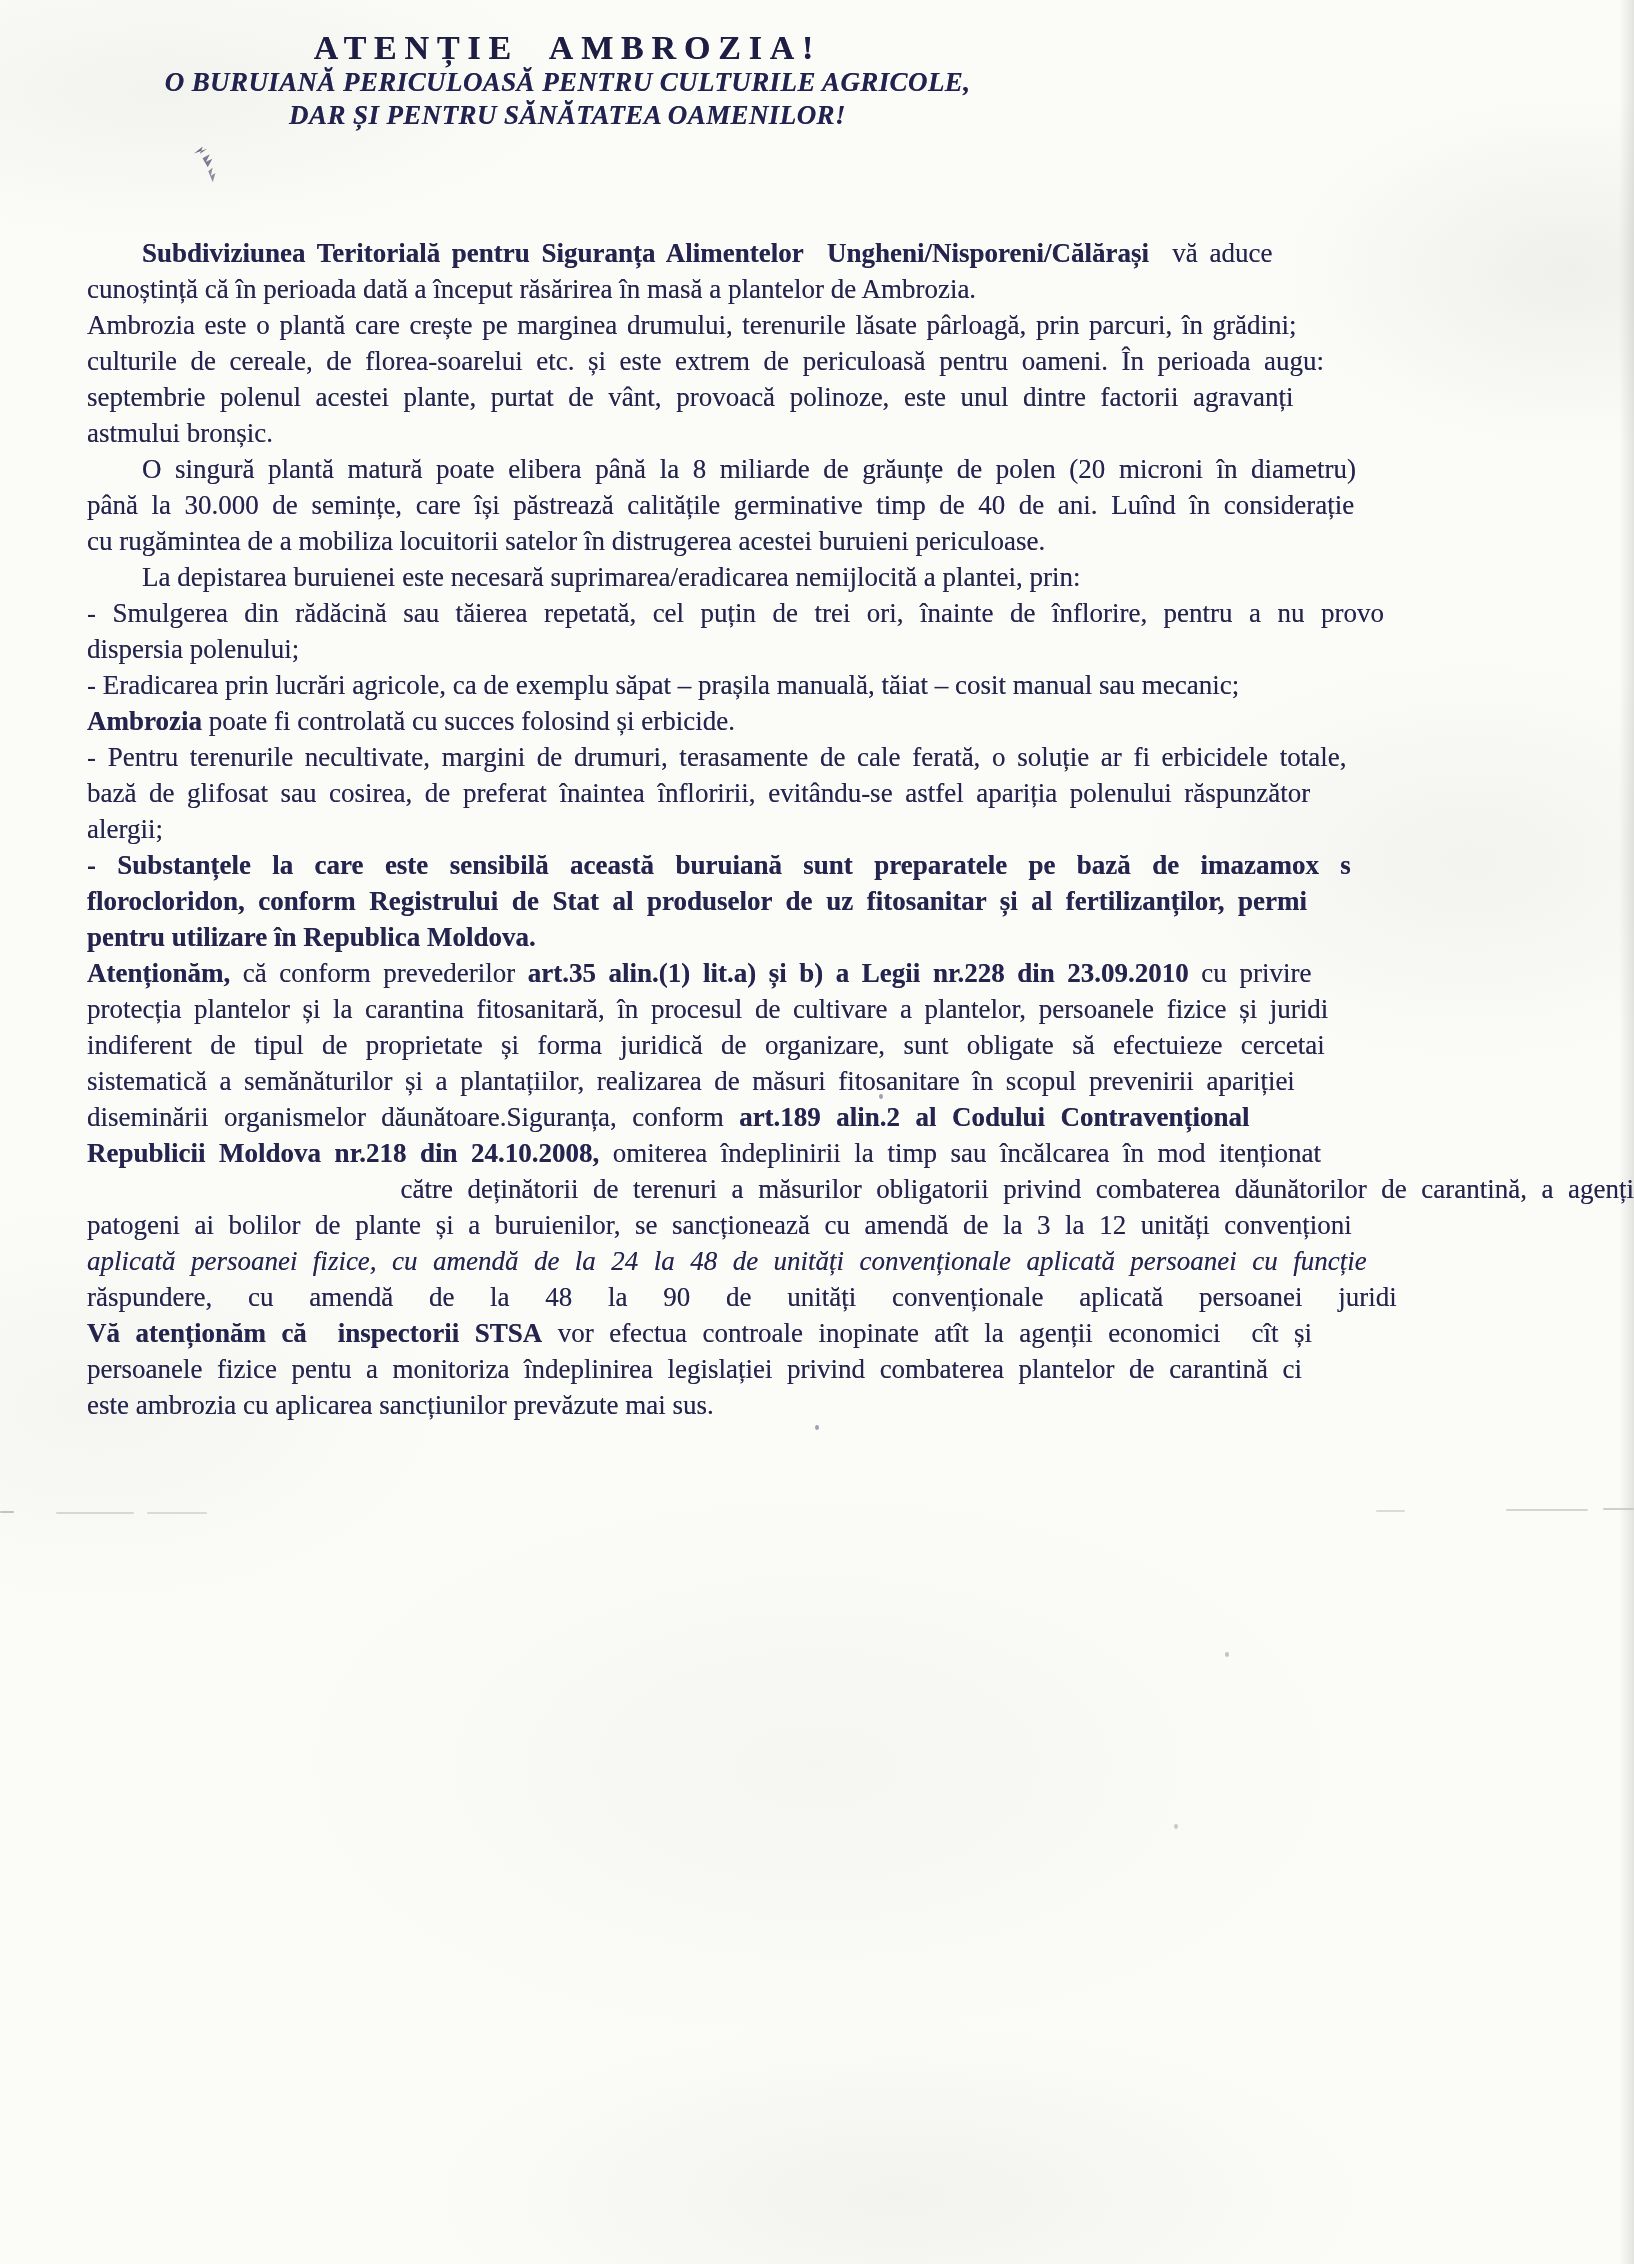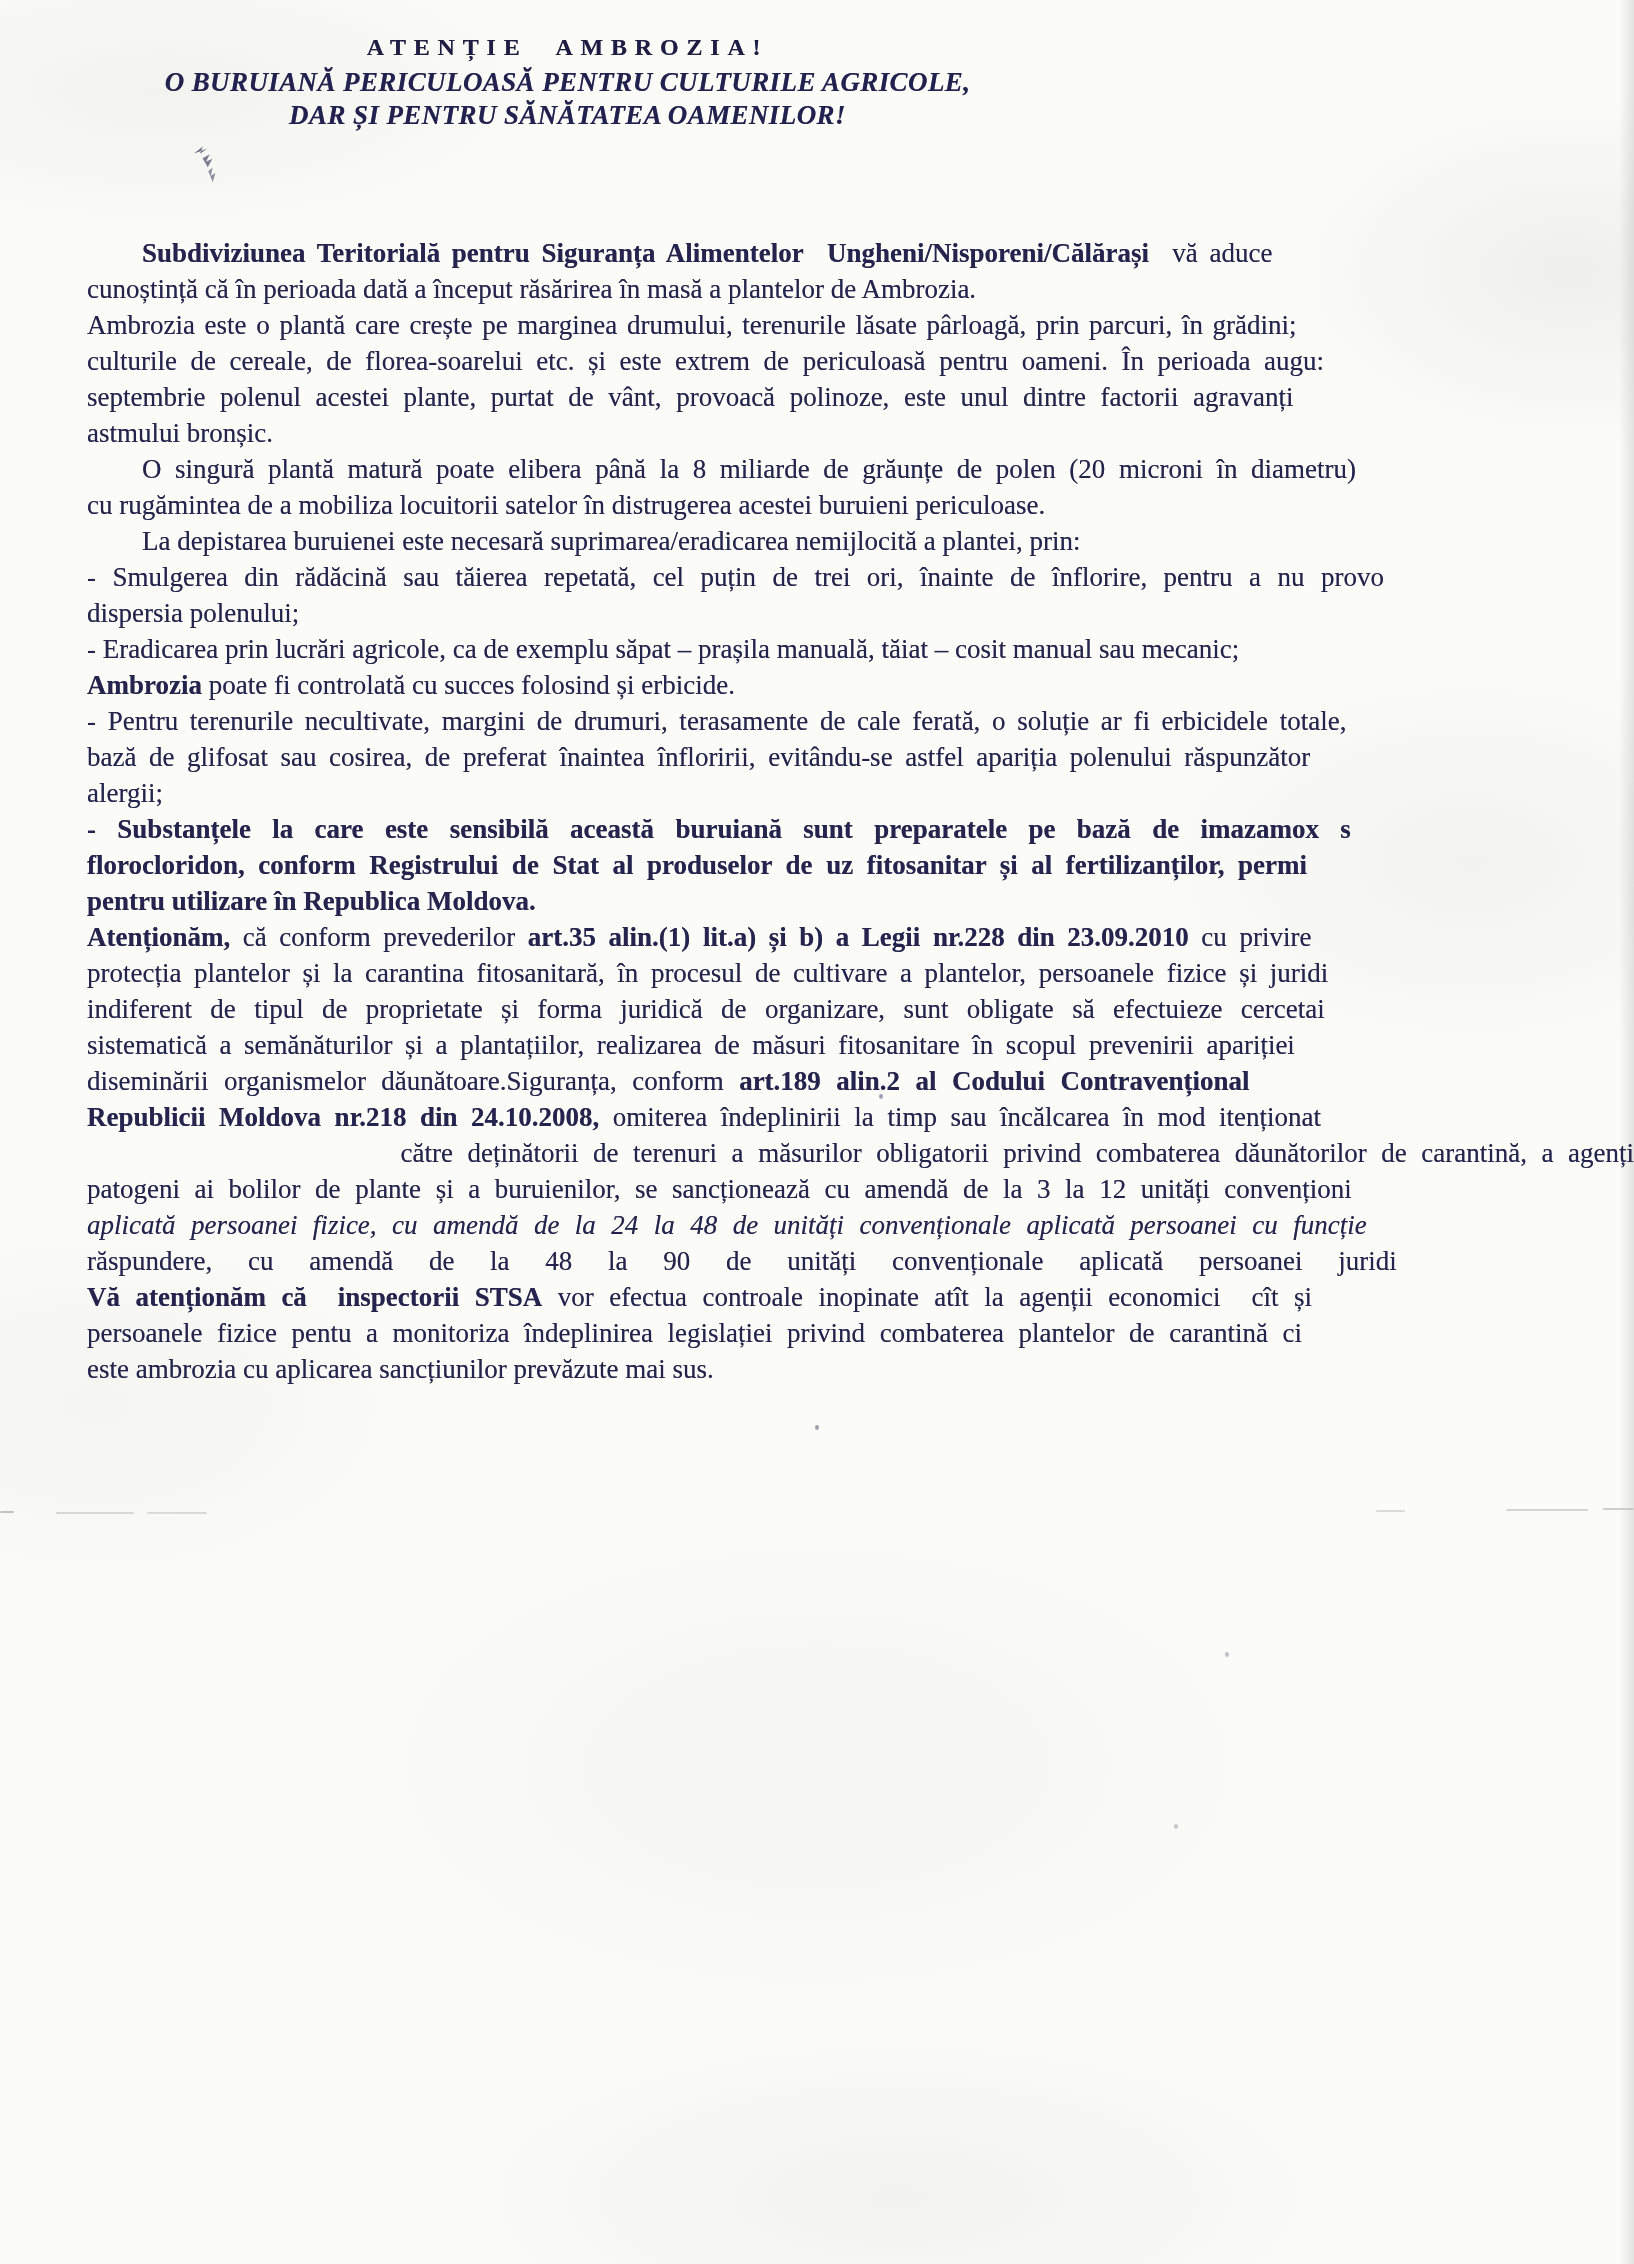--- a/index.html
+++ b/index.html
@@ -24,21 +24,21 @@
     background: linear-gradient(to left, rgba(140,140,136,0.22), rgba(140,140,136,0.0));
   }
   .header {
     position: absolute;
     top: 29px; left: 0;
     width: 1135px;
     text-align: center;
   }
   .title {
     font-weight: bold;
-    font-size: 24px;
+    font-size: 34px;
     letter-spacing: 7.8px;
     word-spacing: 15.5px;
     line-height: 37px;
     color: #1e1e44;
     text-shadow: 0 0 0.6px rgba(30,30,68,0.7);
     white-space: pre;
   }
   .subtitle {
     font-weight: bold;
     font-style: italic;
@@ -101,20 +101,21 @@
 </svg>
 
 <div id="doc-body">
     <div class="line indent" style="word-spacing: 4.9px;"><span class="bold">Subdiviziunea Teritorială pentru Siguranța Alimentelor</span><span>  </span><span class="bold">Ungheni/Nisporeni/Călărași</span><span>  vă aduce</span></div>
     <div class="line"><span>cunoștință că în perioada dată a început răsărirea în masă a plantelor de Ambrozia.</span></div>
     <div class="line" style="word-spacing: 2.9px;"><span>Ambrozia este o plantă care crește pe marginea drumului, terenurile lăsate pârloagă, prin parcuri, în grădini;</span></div>
     <div class="line" style="word-spacing: 6.8px;"><span>culturile de cereale, de florea-soarelui etc. și este extrem de periculoasă pentru oameni. În perioada augu:</span></div>
     <div class="line" style="word-spacing: 7.8px;"><span>septembrie polenul acestei plante, purtat de vânt, provoacă polinoze, este unul dintre factorii agravanți</span></div>
     <div class="line"><span>astmului bronșic.</span></div>
     <div class="line indent" style="word-spacing: 6.8px;"><span>O singură plantă matură poate elibera până la 8 miliarde de grăunțe de polen (20 microni în diametru)</span></div>
+    <div class="line" style="word-spacing: 6.8px;"><span>până la 30.000 de semințe, care își păstrează calitățile germinative timp de 40 de ani. Luînd în considerație</span></div>
     <div class="line"><span>cu rugămintea de a mobiliza locuitorii satelor în distrugerea acestei buruieni periculoase.</span></div>
     <div class="line indent"><span>La depistarea buruienei este necesară suprimarea/eradicarea nemijlocită a plantei, prin:</span></div>
     <div class="line" style="word-spacing: 9.7px;"><span>- Smulgerea din rădăcină sau tăierea repetată, cel puțin de trei ori, înainte de înflorire, pentru a nu provo</span></div>
     <div class="line"><span>dispersia polenului;</span></div>
     <div class="line"><span>- Eradicarea prin lucrări agricole, ca de exemplu săpat – prașila manuală, tăiat – cosit manual sau mecanic;</span></div>
     <div class="line"><span class="bold">Ambrozia</span><span> poate fi controlată cu succes folosind și erbicide.</span></div>
     <div class="line" style="word-spacing: 4.9px;"><span>- Pentru terenurile necultivate, margini de drumuri, terasamente de cale ferată, o soluție ar fi erbicidele totale,</span></div>
     <div class="line" style="word-spacing: 5.8px;"><span>bază de glifosat sau cosirea, de preferat înaintea înfloririi, evitându-se astfel apariția polenului răspunzător</span></div>
     <div class="line"><span>alergii;</span></div>
     <div class="line" style="word-spacing: 14.6px;"><span class="bold">- Substanțele la care este sensibilă această buruiană sunt preparatele pe bază de imazamox s</span></div>

